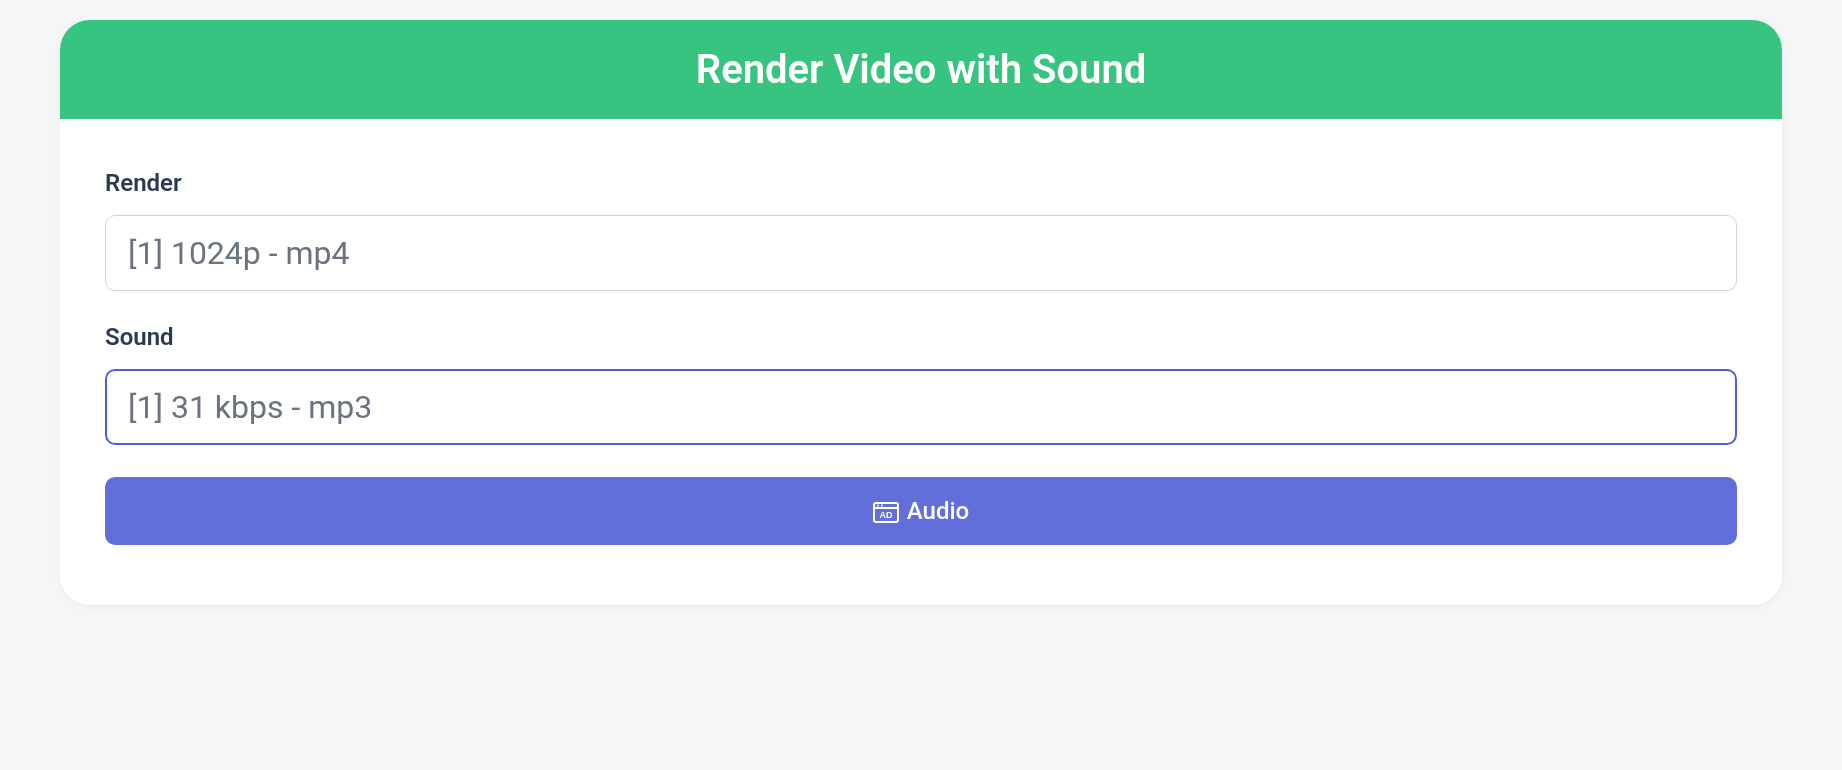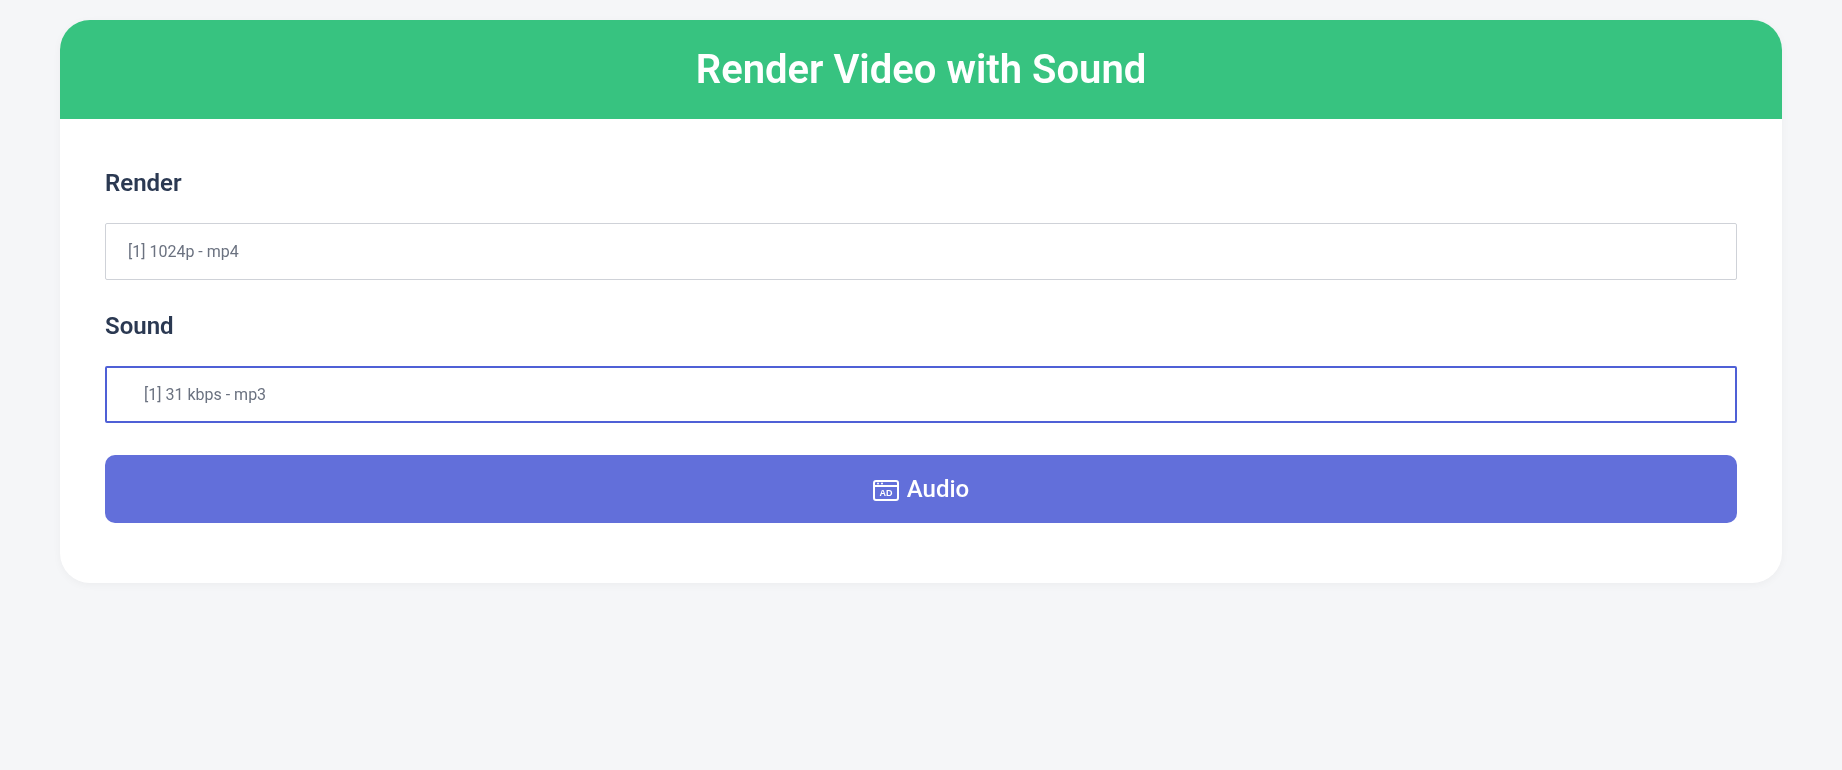--- a/index.html
+++ b/index.html
@@ -37,32 +37,31 @@
     .form-label {
       display: block;
       color: #2b3952;
       font-size: 24px;
       font-weight: 600;
       margin-bottom: 18px;
     }
     .form-input {
       width: 100%;
       padding: 18px 22px;
-      font-size: 16px;
+      font-size: 32px;
       color: #6b7280;
       background: #ffffff;
       border: 1px solid #cfd2d8;
-      border-radius: 2px;
+      border-radius: 10px;
       outline: none;
       font-family: inherit;
-      margin-top: 8px;
     }
     .form-input.focused {
       border: 2px solid #4f60d6;
-      padding: 17px 37px;
+      padding: 17px 21px;
     }
     .render-button {
       width: 100%;
       background: #626fda;
       color: #ffffff;
       border: none;
       border-radius: 10px;
       padding: 20px;
       font-size: 24px;
       font-weight: 500;

